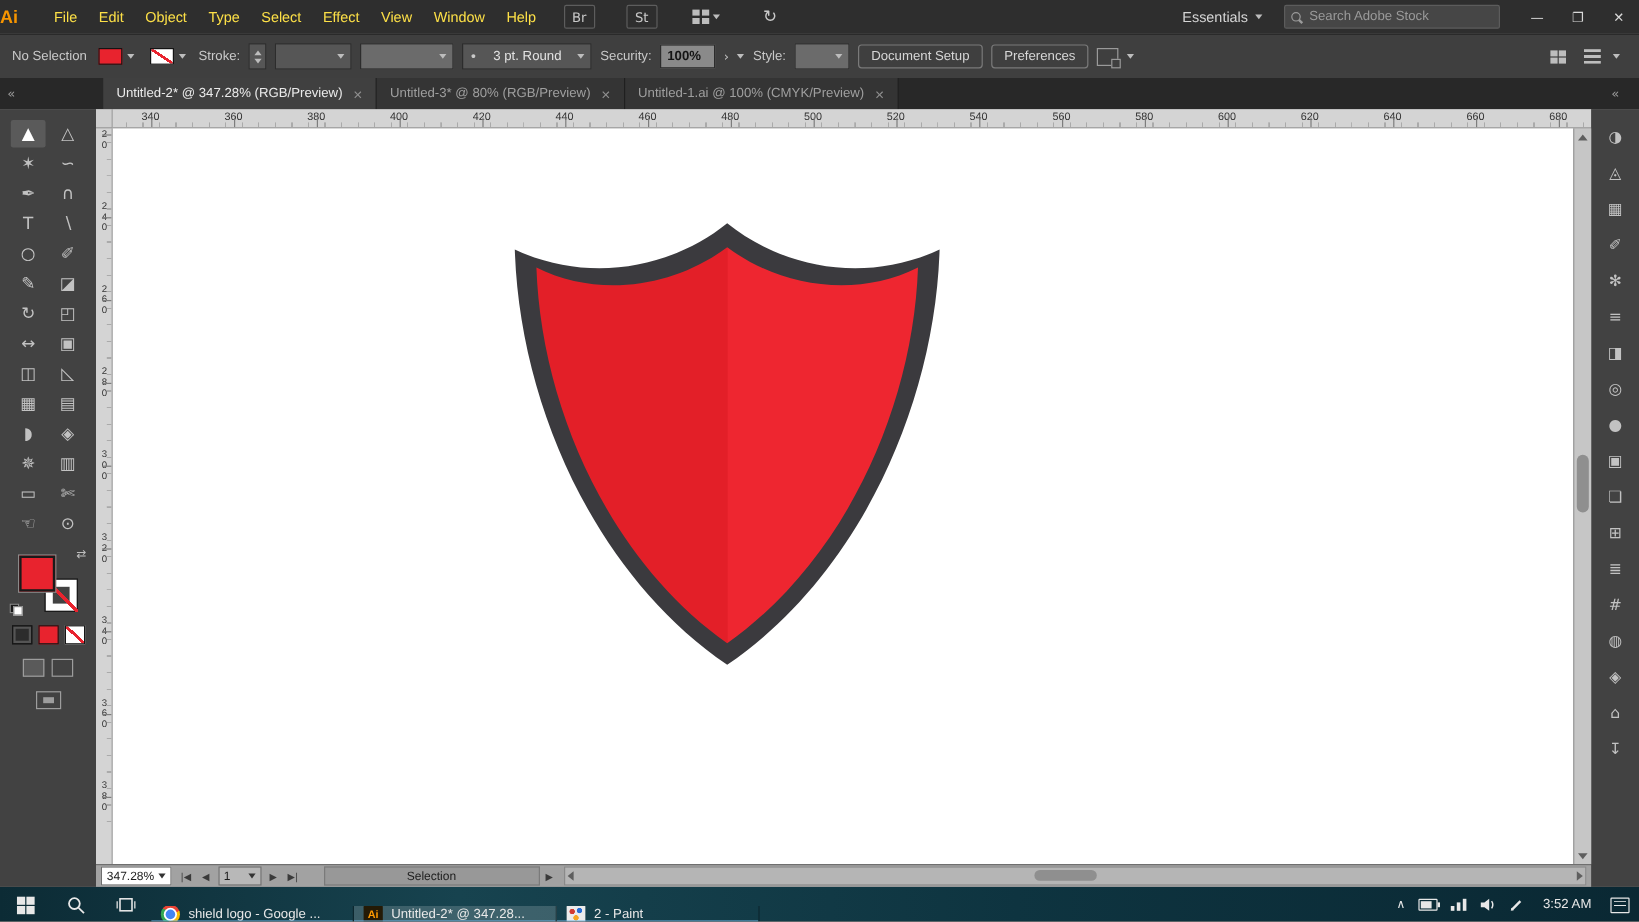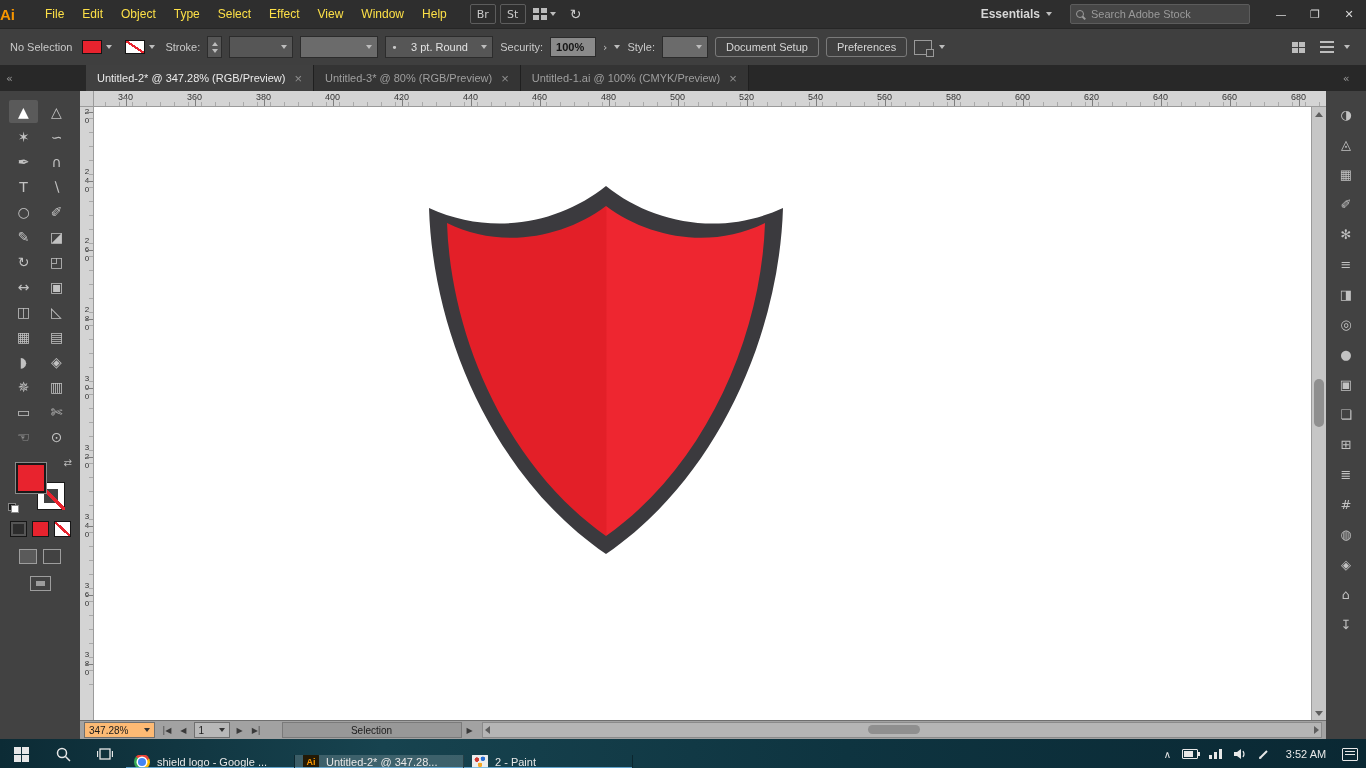--- a/index.html
+++ b/index.html
@@ -6,33 +6,33 @@
   .screen{position:relative;width:1366px;height:768px;overflow:hidden;
     font-family:"Liberation Sans",sans-serif;font-size:12px;background:#828282;
     -webkit-font-smoothing:antialiased;}
   .gl{font-family:"DejaVu Sans",sans-serif;}
 
   
   .menubar{height:28px;background:#2e2e2e;display:flex;align-items:center;color:#dcdcdc;}
   .ai-logo{width:36px;text-align:left;color:#f79500;font-weight:bold;font-size:15px;}
   .menus{display:flex;}
   .menu-item{padding:0 9px;line-height:28px;font-size:12px;color:#fde047;cursor:default;}
-  .mb-icons{display:flex;align-items:center;margin-left:14px;gap:4px;}
+  .mb-icons{display:flex;align-items:center;margin-left:14px;gap:26px;}
   .mini-ico{min-width:20px;height:18px;display:flex;align-items:center;justify-content:center;
     font-size:11px;color:#c9c9c9;border:1px solid #5d5d5d;border-radius:2px;padding:0 2px;}
   .mini-ico[data-name="arrange-documents-icon"]{width:26px;border:none;position:relative;}
   .mini-ico[data-name="arrange-documents-icon"]::before{content:'';width:14px;height:12px;display:block;
     background:linear-gradient(#bdbdbd,#bdbdbd) 0 0/6px 5px,linear-gradient(#bdbdbd,#bdbdbd) 8px 0/6px 5px,
     linear-gradient(#bdbdbd,#bdbdbd) 0 7px/6px 5px,linear-gradient(#bdbdbd,#bdbdbd) 8px 7px/6px 5px;
     background-repeat:no-repeat;}
   .mini-ico[data-name="arrange-documents-icon"]::after{content:'';margin-left:3px;width:0;height:0;
     border-left:3px solid transparent;border-right:3px solid transparent;border-top:4px solid #bdbdbd;}
   .mini-ico[data-name="sync-settings-icon"]{border:none;font-size:14px;}
   .mb-spacer{flex:1;}
-  .workspace{display:flex;align-items:center;gap:6px;margin-right:18px;color:#d6d6d6;font-size:12px;font-weight:bold;}
+  .workspace{display:flex;align-items:center;gap:6px;margin-right:18px;color:#d6d6d6;font-size:12px;}
   .ca{width:0;height:0;border-left:3.5px solid transparent;border-right:3.5px solid transparent;border-top:4px solid #bdbdbd;}
   .ca.dk{border-top-color:#333;}
   .searchbox{width:168px;height:18px;background:#464646;border:1px solid #5c5c5c;border-radius:2px;
     display:flex;align-items:center;padding:0 5px;gap:5px;margin-right:14px;}
   .mag{width:6px;height:6px;border:1.5px solid #9a9a9a;border-radius:50%;position:relative;flex:0 0 auto;}
   .mag::after{content:'';position:absolute;width:4px;height:1.5px;background:#9a9a9a;transform:rotate(45deg);left:5px;top:6px;}
   .searchbox input{background:transparent;border:none;outline:none;color:#bdbdbd;font-size:11px;width:100%;
     font-family:"Liberation Sans",sans-serif;}
   .searchbox input::placeholder{color:#9a9a9a;}
   .win-controls{display:flex;height:28px;}
@@ -130,21 +130,21 @@
 
   
   .rightstrip{width:40px;background:#424242;display:flex;flex-direction:column;align-items:center;
     padding-top:8px;flex:0 0 40px;}
   .picon{height:30px;width:32px;display:flex;align-items:center;justify-content:center;color:#c2c2c2;font-size:13px;
     font-family:"DejaVu Sans",sans-serif;}
 
   
   .statusbar{height:18px;background:#a2a2a2;border-top:1px solid #6f6f6f;display:flex;align-items:center;
     gap:5px;padding:0 4px;font-size:10px;color:#1c1c1c;flex:0 0 18px;}
-  .zoombox{height:14px;background:#fdba74;border:1px solid #6f6f6f;display:flex;align-items:center;padding:0 4px;gap:16px;}
+  .zoombox{height:14px;background:#ffffff;border:1px solid #6f6f6f;display:flex;align-items:center;padding:0 4px;gap:4px;}
   .navico{color:#3a3a3a;font-size:8px;font-family:"DejaVu Sans",sans-serif;padding:0 2px;}
   .abfield{height:14px;background:#b8b8b8;border:1px solid #6f6f6f;display:flex;align-items:center;padding:0 4px;gap:5px;min-width:26px;justify-content:space-between;}
   .selfield{width:178px;height:14px;background:#989898;border:1px solid #7a7a7a;display:flex;align-items:center;
     justify-content:center;margin-left:14px;}
   .flyout{color:#3a3a3a;font-size:8px;font-family:"DejaVu Sans",sans-serif;}
   .hscroll{flex:1;height:14px;background:#b5b5b5;border:1px solid #8a8a8a;position:relative;display:flex;
     align-items:center;justify-content:space-between;padding:0 2px;margin-left:4px;}
   .hs-thumb{position:absolute;left:46%;width:52px;height:9px;background:#8f8f8f;border-radius:5px;top:2px;}
 
   

